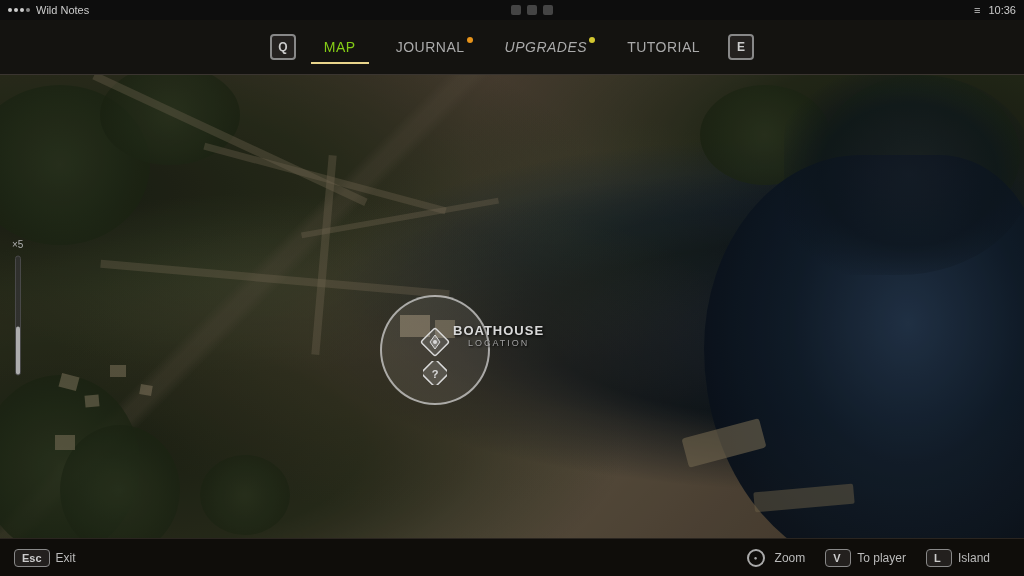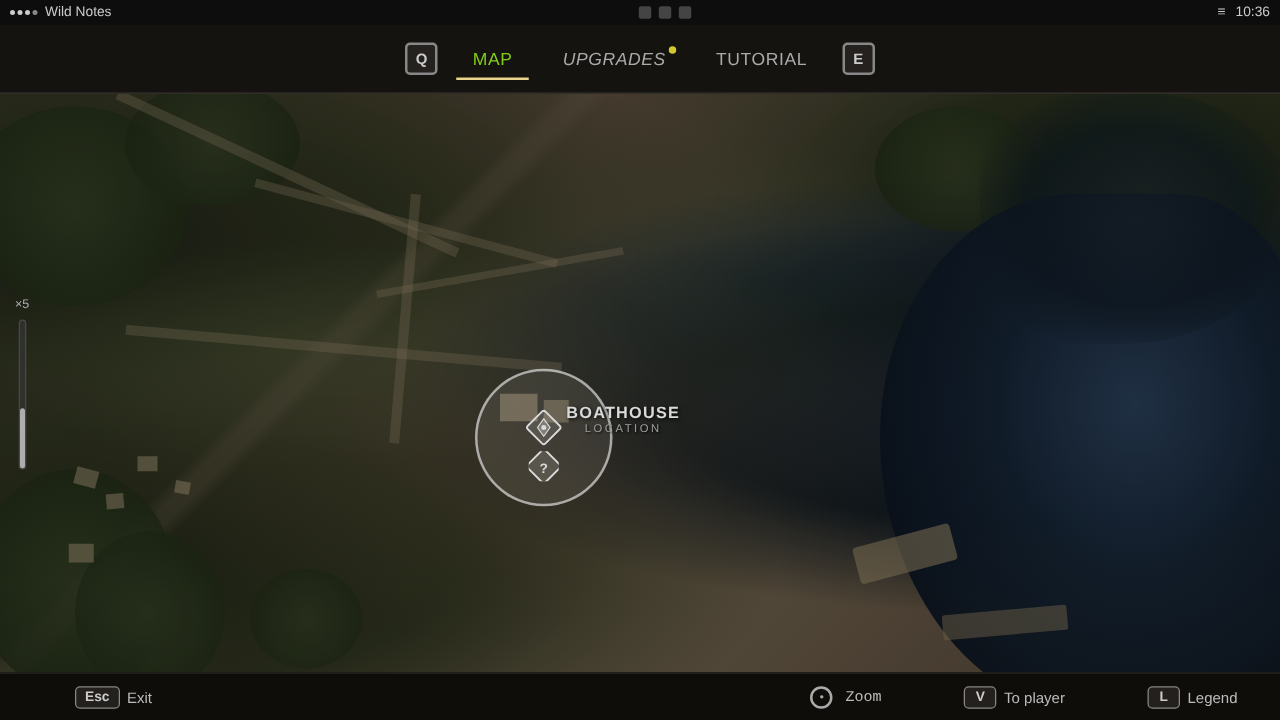--- a/index.html
+++ b/index.html
@@ -295,22 +295,21 @@
     }
     .bottom-key {
       padding: 2px 7px;
       border: 1.5px solid #888;
       border-radius: 4px;
       color: #ccc;
       font-size: 11px;
       font-weight: bold;
       background: rgba(40,38,35,0.8);
       min-width: 26px;
-      text-align: center;
-      margin-left: 46px;
+      text-align: left;
     }
     .bottom-label {
       color: #bbb;
       font-size: 12px;
     }
 
     .bottom-right {
       margin-left: auto;
       display: flex;
       align-items: center;
@@ -375,20 +374,24 @@
 
 <div id="nav-bar">
   <div class="nav-key">
     <span>Q</span>
   </div>
 
   <div class="nav-tab active">
     <span>Map</span>
   </div>
 
+  <div class="nav-tab" style="position:relative;">
+    <span class="dot dot-orange" style="top:6px; right:12px;"></span>
+    <span>Journal</span>
+  </div>
 
 
   <div class="nav-tab" style="position:relative;font-style:italic;">
     <span class="dot dot-yellow" style="top:6px; right:12px;"></span>
     <span>Upgrades</span>
   </div>
 
   <div class="nav-tab">
     <span>Tutorial</span>
   </div>
@@ -467,28 +470,28 @@
   </div>
 </div>
 
 <div id="bottom-bar">
   <div class="bottom-key-group">
     <span class="bottom-key">Esc</span>
     <span class="bottom-label">Exit</span>
   </div>
 
   <div class="bottom-right">
-    <div class="bottom-key-group" style="font-family:Liberation Mono, monospace;">
+    <div class="bottom-key-group" style="">
       <div class="player-icon"></div>
       <span class="bottom-label">Zoom</span>
     </div>
 
     <div class="bottom-key-group">
       <span class="bottom-key">V</span>
       <span class="bottom-label">To player</span>
     </div>
 
     <div class="bottom-key-group">
       <span class="bottom-key">L</span>
-      <span class="bottom-label">Legend</span>
+      <span class="bottom-label">Island</span>
     </div>
   </div>
 </div>
 
 </body></html>

